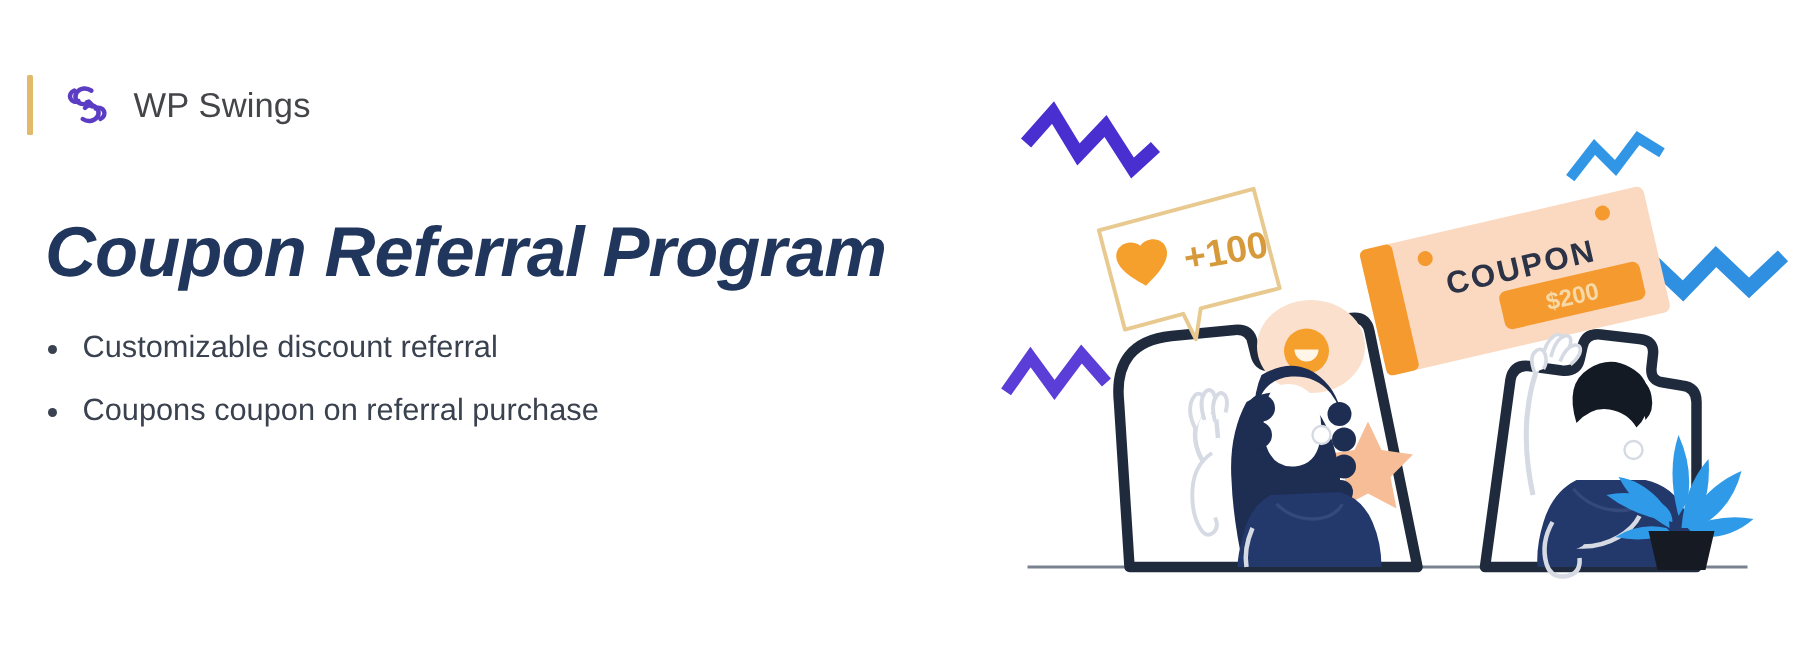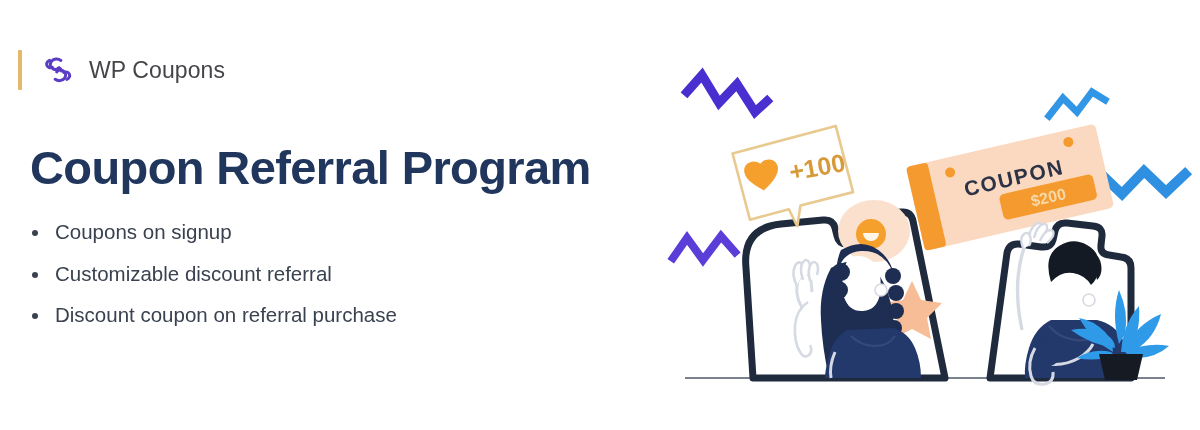--- a/index.html
+++ b/index.html
@@ -53,20 +53,21 @@
 
   .headline {
     position: absolute;
     left: 30px; top: 141px;
     font-size: 47px;
     font-weight: 700;
     color: #21365c;
     letter-spacing: -0.6px;
     white-space: nowrap;
     line-height: 1.15;
+    font-style: italic;
   }
 
   .feature-list {
     position: absolute;
     left: 30px; top: 222px;
     list-style: none;
   }
   .feature-item {
     position: relative;
     padding-left: 25px;
@@ -105,37 +106,33 @@
       <svg class="brand-mark" viewBox="0 0 48 48">
         <g fill="none" stroke="#5b3dc4" stroke-width="3.6" stroke-linecap="round" stroke-linejoin="round">
           <path d="M27.5 12.5c-3.6-2.6-8.6-2.3-11.3 0.9-2.6 3.1-1.7 7.5 1.9 9.2 2.5 1.2 5.6 0.7 7.4-1.2"></path>
           <path d="M20.6 35.2c3.7 2.5 8.7 2 11.3-1.3 2.5-3.2 1.4-7.5-2.2-9.1-2.5-1.1-5.6-0.5-7.3 1.5"></path>
           <path d="M17.2 20.9c-2.7 1.1-5.5 0.1-6.5-2.3-1-2.4 0.4-5.2 3.1-6.2"></path>
           <path d="M30.9 26.8c2.7-1.2 5.6-0.3 6.7 2.1 1.1 2.4-0.2 5.2-2.9 6.3"></path>
           <path d="M24.2 21.6c2.2 0 3.9 1.6 3.9 3.6"></path>
         </g>
         <circle cx="23.6" cy="23.4" r="2.4" fill="#5b3dc4"></circle>
       </svg>
-      <span class="brand-name">WP Coupons</span>
+      <span class="brand-name">WP Swings</span>
     </div>
 
     <h1 class="headline">Coupon Referral Program</h1>
 
     <ul class="feature-list">
-      <li class="feature-item">
-        <span class="feature-bullet"></span>
-        <span>Coupons on signup</span>
-      </li>
       <li class="feature-item">
         <span class="feature-bullet"></span>
         <span>Customizable discount referral</span>
       </li>
       <li class="feature-item">
         <span class="feature-bullet"></span>
-        <span>Discount coupon on referral purchase</span>
+        <span>Coupons coupon on referral purchase</span>
       </li>
     </ul>
   </div>
 
   <div class="illustration">
     <svg viewBox="0 0 555 430" xmlns="http://www.w3.org/2000/svg">
 
       <g fill="none" stroke-width="9" stroke-linecap="square" stroke-linejoin="miter">
         <polyline points="42,92 57,75 74,103 92,84 110,112 122,101" stroke="#4a2fd0"></polyline>
         <polyline points="28,258 42,238 58,260 76,236 90,252" stroke="#5b3dd8" stroke-width="8"></polyline>

